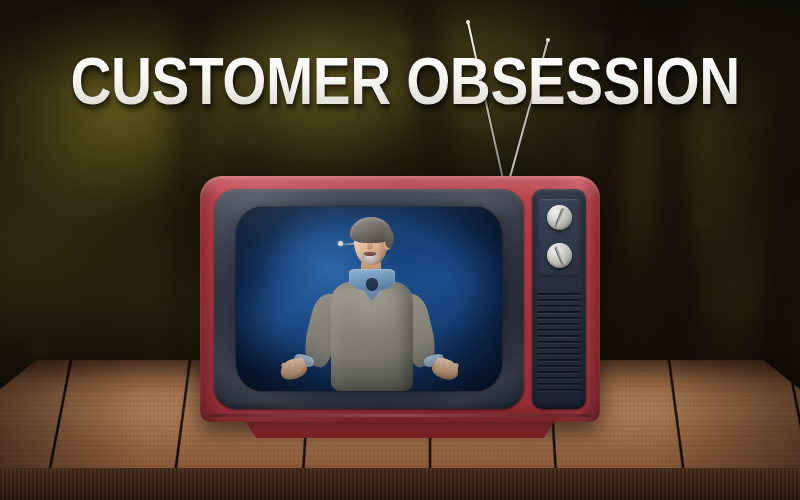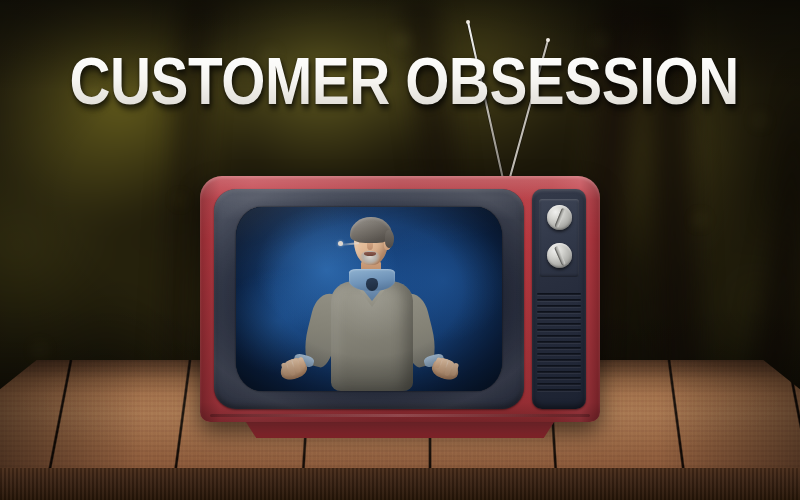--- a/index.html
+++ b/index.html
@@ -58,22 +58,22 @@
   }
   .bg-vignette{
     position:absolute; inset:0;
     background:
       radial-gradient(ellipse 110% 95% at 48% 38%, rgba(0,0,0,0) 35%, rgba(0,0,0,.55) 78%, rgba(0,0,0,.88) 100%),
       linear-gradient(to bottom, rgba(0,0,0,.45) 0%, rgba(0,0,0,0) 18%, rgba(0,0,0,0) 60%, rgba(0,0,0,.25) 100%);
   }
 
   
   .headline{
-    position:absolute; left:8px; right:0; top:50px;
-    text-align:center;
+    position:absolute; left:16px; right:0; top:50px;
+    text-align:left;
     z-index:30;
     pointer-events:none;
   }
   .headline .txt{
     display:inline-block;
     font-family:"Liberation Sans", sans-serif;
     font-weight:700;
     font-size:66px;
     line-height:62px;
     letter-spacing:-0.5px;

